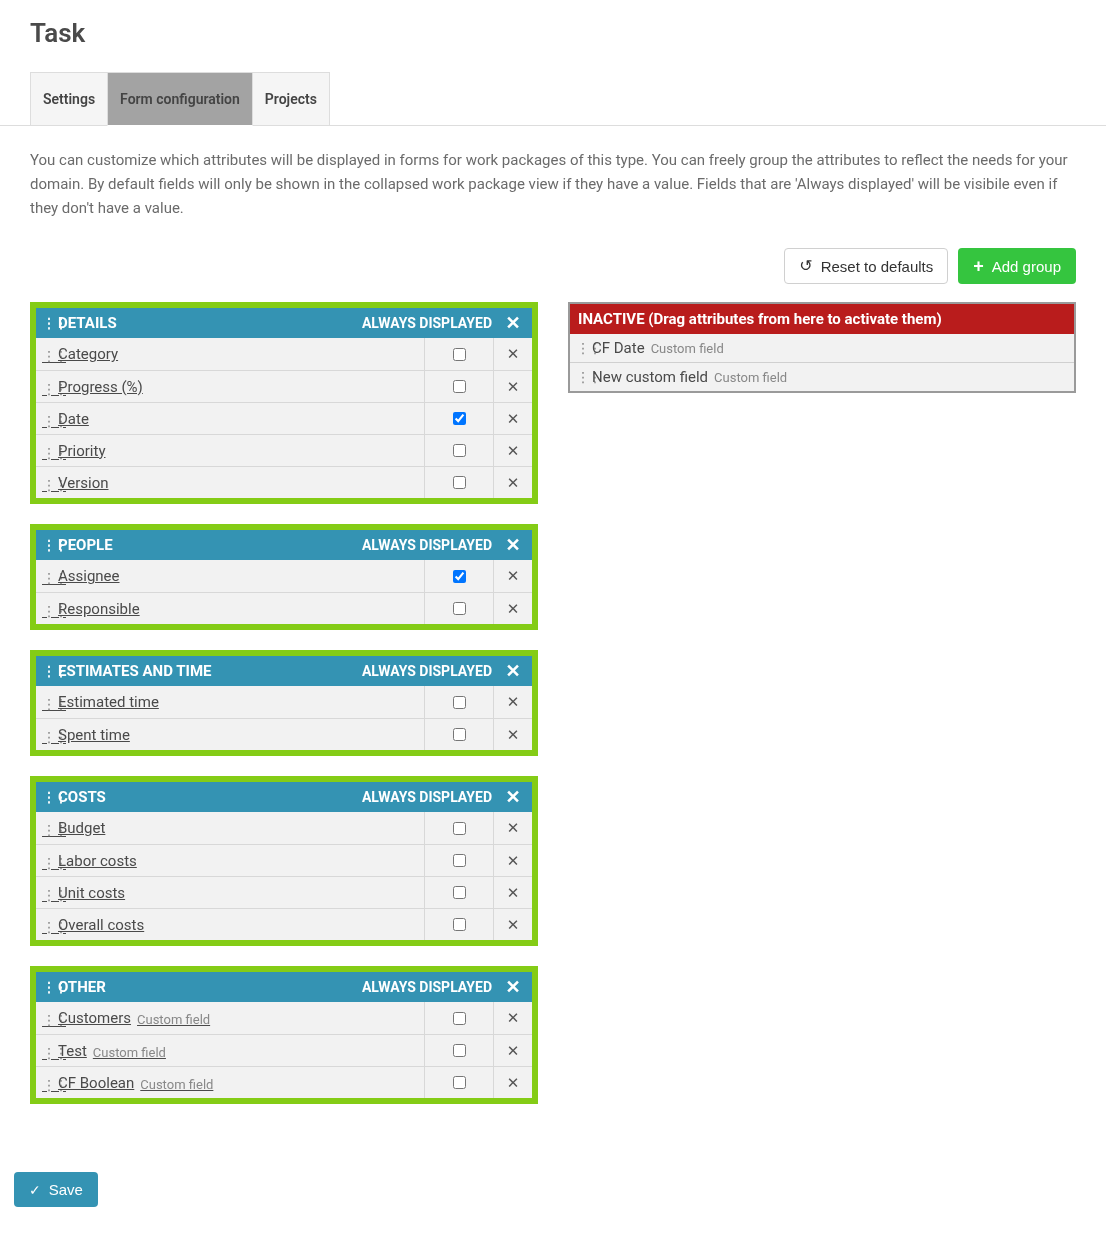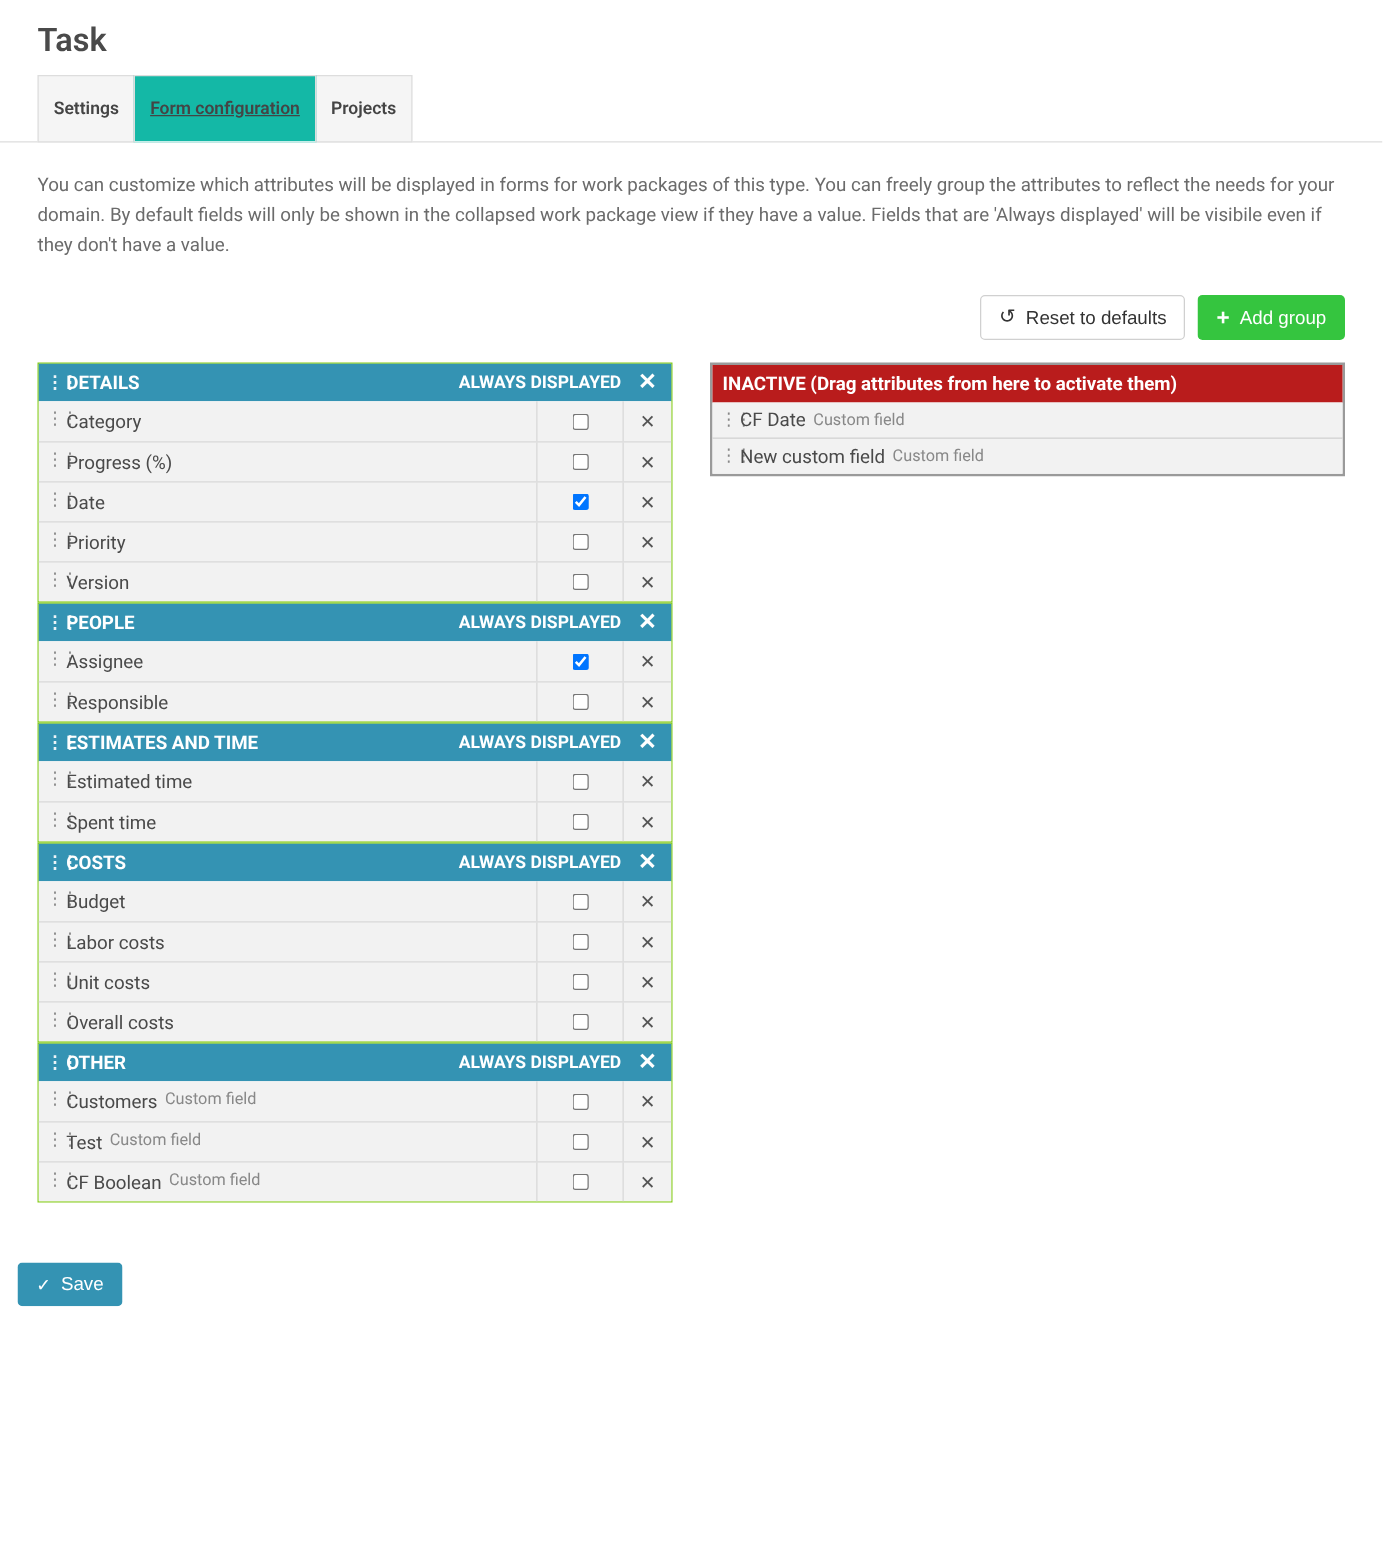--- a/index.html
+++ b/index.html
@@ -11,44 +11,43 @@
     padding: 0;
   }
   .page {
     padding: 18px 30px 40px 30px;
     max-width: 1106px;
   }
   h1.page-title {
     font-size: 26px;
     font-weight: 600;
     color: #4a4a4a;
-    margin-bottom: 12px;
+    margin-bottom: 24px;
   }
   
   .tabs {
     display: flex;
     margin-bottom: 0;
     padding-left: 0;
   }
   .tab {
     padding: 18px 12px;
     border: 1px solid #ddd;
     background: #f5f5f5;
     color: #444;
     cursor: pointer;
     font-size: 14px;
     font-weight: 600;
     margin-right: -1px;
     position: relative;
   }
   .tab.active {
-    background: #14b8a6;
+    background: #a3a3a3;
     border-bottom-color: #fff;
     z-index: 2;
-    text-decoration: underline;
   }
   .tabline {
     border-bottom: 1px solid #ddd;
     margin-top: -1px;
     margin-left: -30px;
     margin-right: -30px;
     margin-bottom: 22px;
   }
   p.description {
     color: #6b6b6b;
@@ -92,21 +91,22 @@
   .btn .check { font-size: 14px; }
   
   .columns {
     display: flex;
     gap: 30px;
     align-items: flex-start;
   }
   .col { flex: 1; min-width: 0; }
   
   .group {
-    border: 1px solid #84cc16;
+    border: 6px solid #84cc16;
+    margin-bottom: 20px;
   }
   .group-header {
     background: #3493b3;
     color: #fff;
     display: flex;
     align-items: center;
     padding: 6px 8px 6px 6px;
     font-weight: 700;
     font-size: 15px;
   }
@@ -141,24 +141,25 @@
     display: flex;
     align-items: center;
     background: #f2f2f2;
     border-top: 1px solid #d8d8d8;
     min-height: 32px;
   }
   .attr-row:first-child { border-top: none; }
   .attr-name-cell {
     flex: 1;
     display: flex;
-    align-items: flex-start;
+    align-items: flex-end;
     padding: 4px 6px;
     color: #4a4a4a;
     font-size: 15px;
+    text-decoration: underline;
   }
   .attr-name-cell .drag-handle { color: #888; }
   .attr-subtype {
     color: #888;
     font-size: 13px;
     margin-left: 6px;
   }
   .attr-check-cell {
     width: 70px;
     display: flex;

